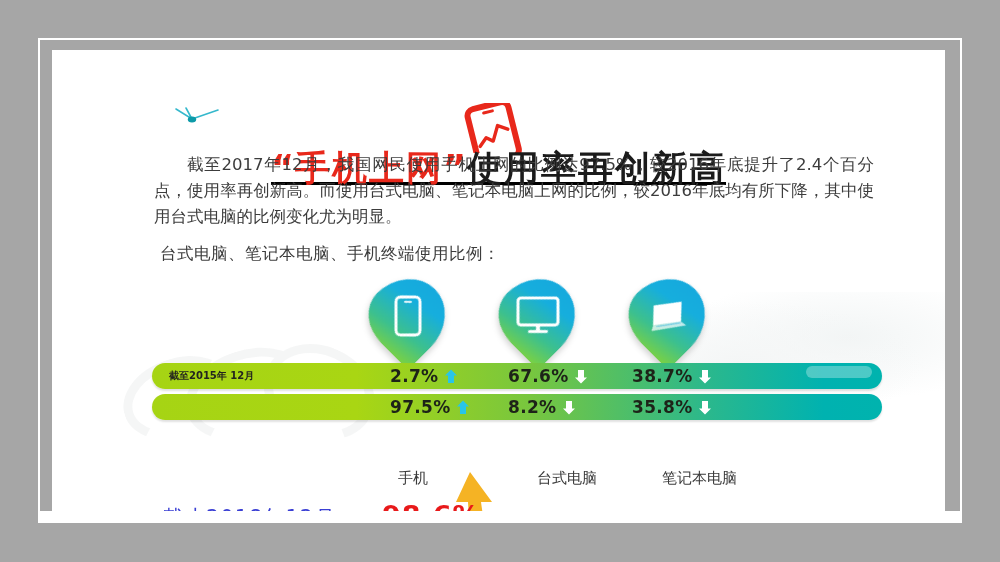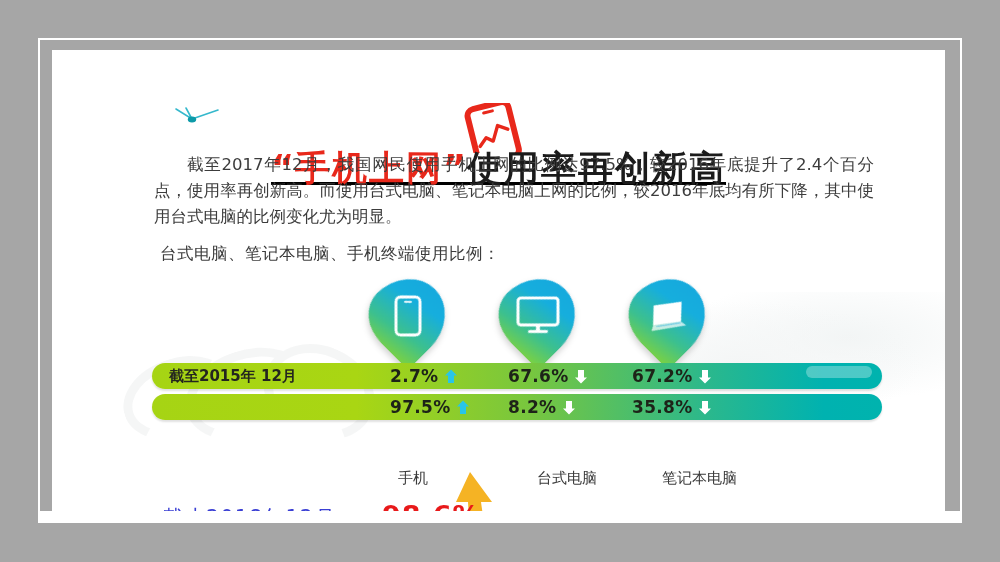--- a/index.html
+++ b/index.html
@@ -97,21 +97,21 @@
     position:relative;height:26px;margin-bottom:5px;border-radius:13px;
     background:linear-gradient(90deg,#a6d414 0%,#a9d613 28%,#77c63f 52%,#2bb88c 76%,#00b2b0 92%,#00b3ae 100%);
     box-shadow:0 2px 2px rgba(0,0,0,.12);
     display:flex;align-items:center;
   }
   .bar .gloss{
     position:absolute;right:10px;top:3px;width:66px;height:12px;border-radius:8px;
     background:rgba(255,255,255,.30);
   }
   .cell{position:absolute;display:flex;align-items:center;gap:6px;white-space:nowrap;}
-  .c-date{left:17px;font-size:15px;font-weight:bold;color:#23251f;}
+  .c-date{left:17px;font-size:10px;font-weight:bold;color:#23251f;}
   .c-1{left:238px;}
   .c-2{left:356px;justify-content:flex-end;}
   .c-3{left:480px;}
   .val{font-size:17px;font-weight:bold;color:#1d2318;letter-spacing:.3px;}
   .arrow-up,.arrow-down{display:inline-block;width:14px;height:15px;}
 
   
   .foot-labels{position:absolute;left:100px;top:419px;width:730px;height:22px;}
   .fl{position:absolute;font-size:15px;color:#3a3a3a;}
   .fl-1{left:246px;}
@@ -219,21 +219,21 @@
             <path d="M7 0.5 L13 6.5 L10 6.5 L10 14 L4 14 L4 6.5 L1 6.5 Z" fill="#29c5e8"></path>
           </svg>
         </span>
         <span class="cell c-2">
           <span class="val">67.6%</span>
           <svg class="arrow-down" viewBox="0 0 14 15">
             <path d="M7 14.5 L1 8.5 L4 8.5 L4 1 L10 1 L10 8.5 L13 8.5 Z" fill="#ffffff"></path>
           </svg>
         </span>
         <span class="cell c-3">
-          <span class="val">67.2%</span>
+          <span class="val">38.7%</span>
           <svg class="arrow-down" viewBox="0 0 14 15">
             <path d="M7 14.5 L1 8.5 L4 8.5 L4 1 L10 1 L10 8.5 L13 8.5 Z" fill="#ffffff"></path>
           </svg>
         </span>
       </div>
 
 
       <div class="bar">
         <span class="cell c-1">
           <span class="val">97.5%</span>

